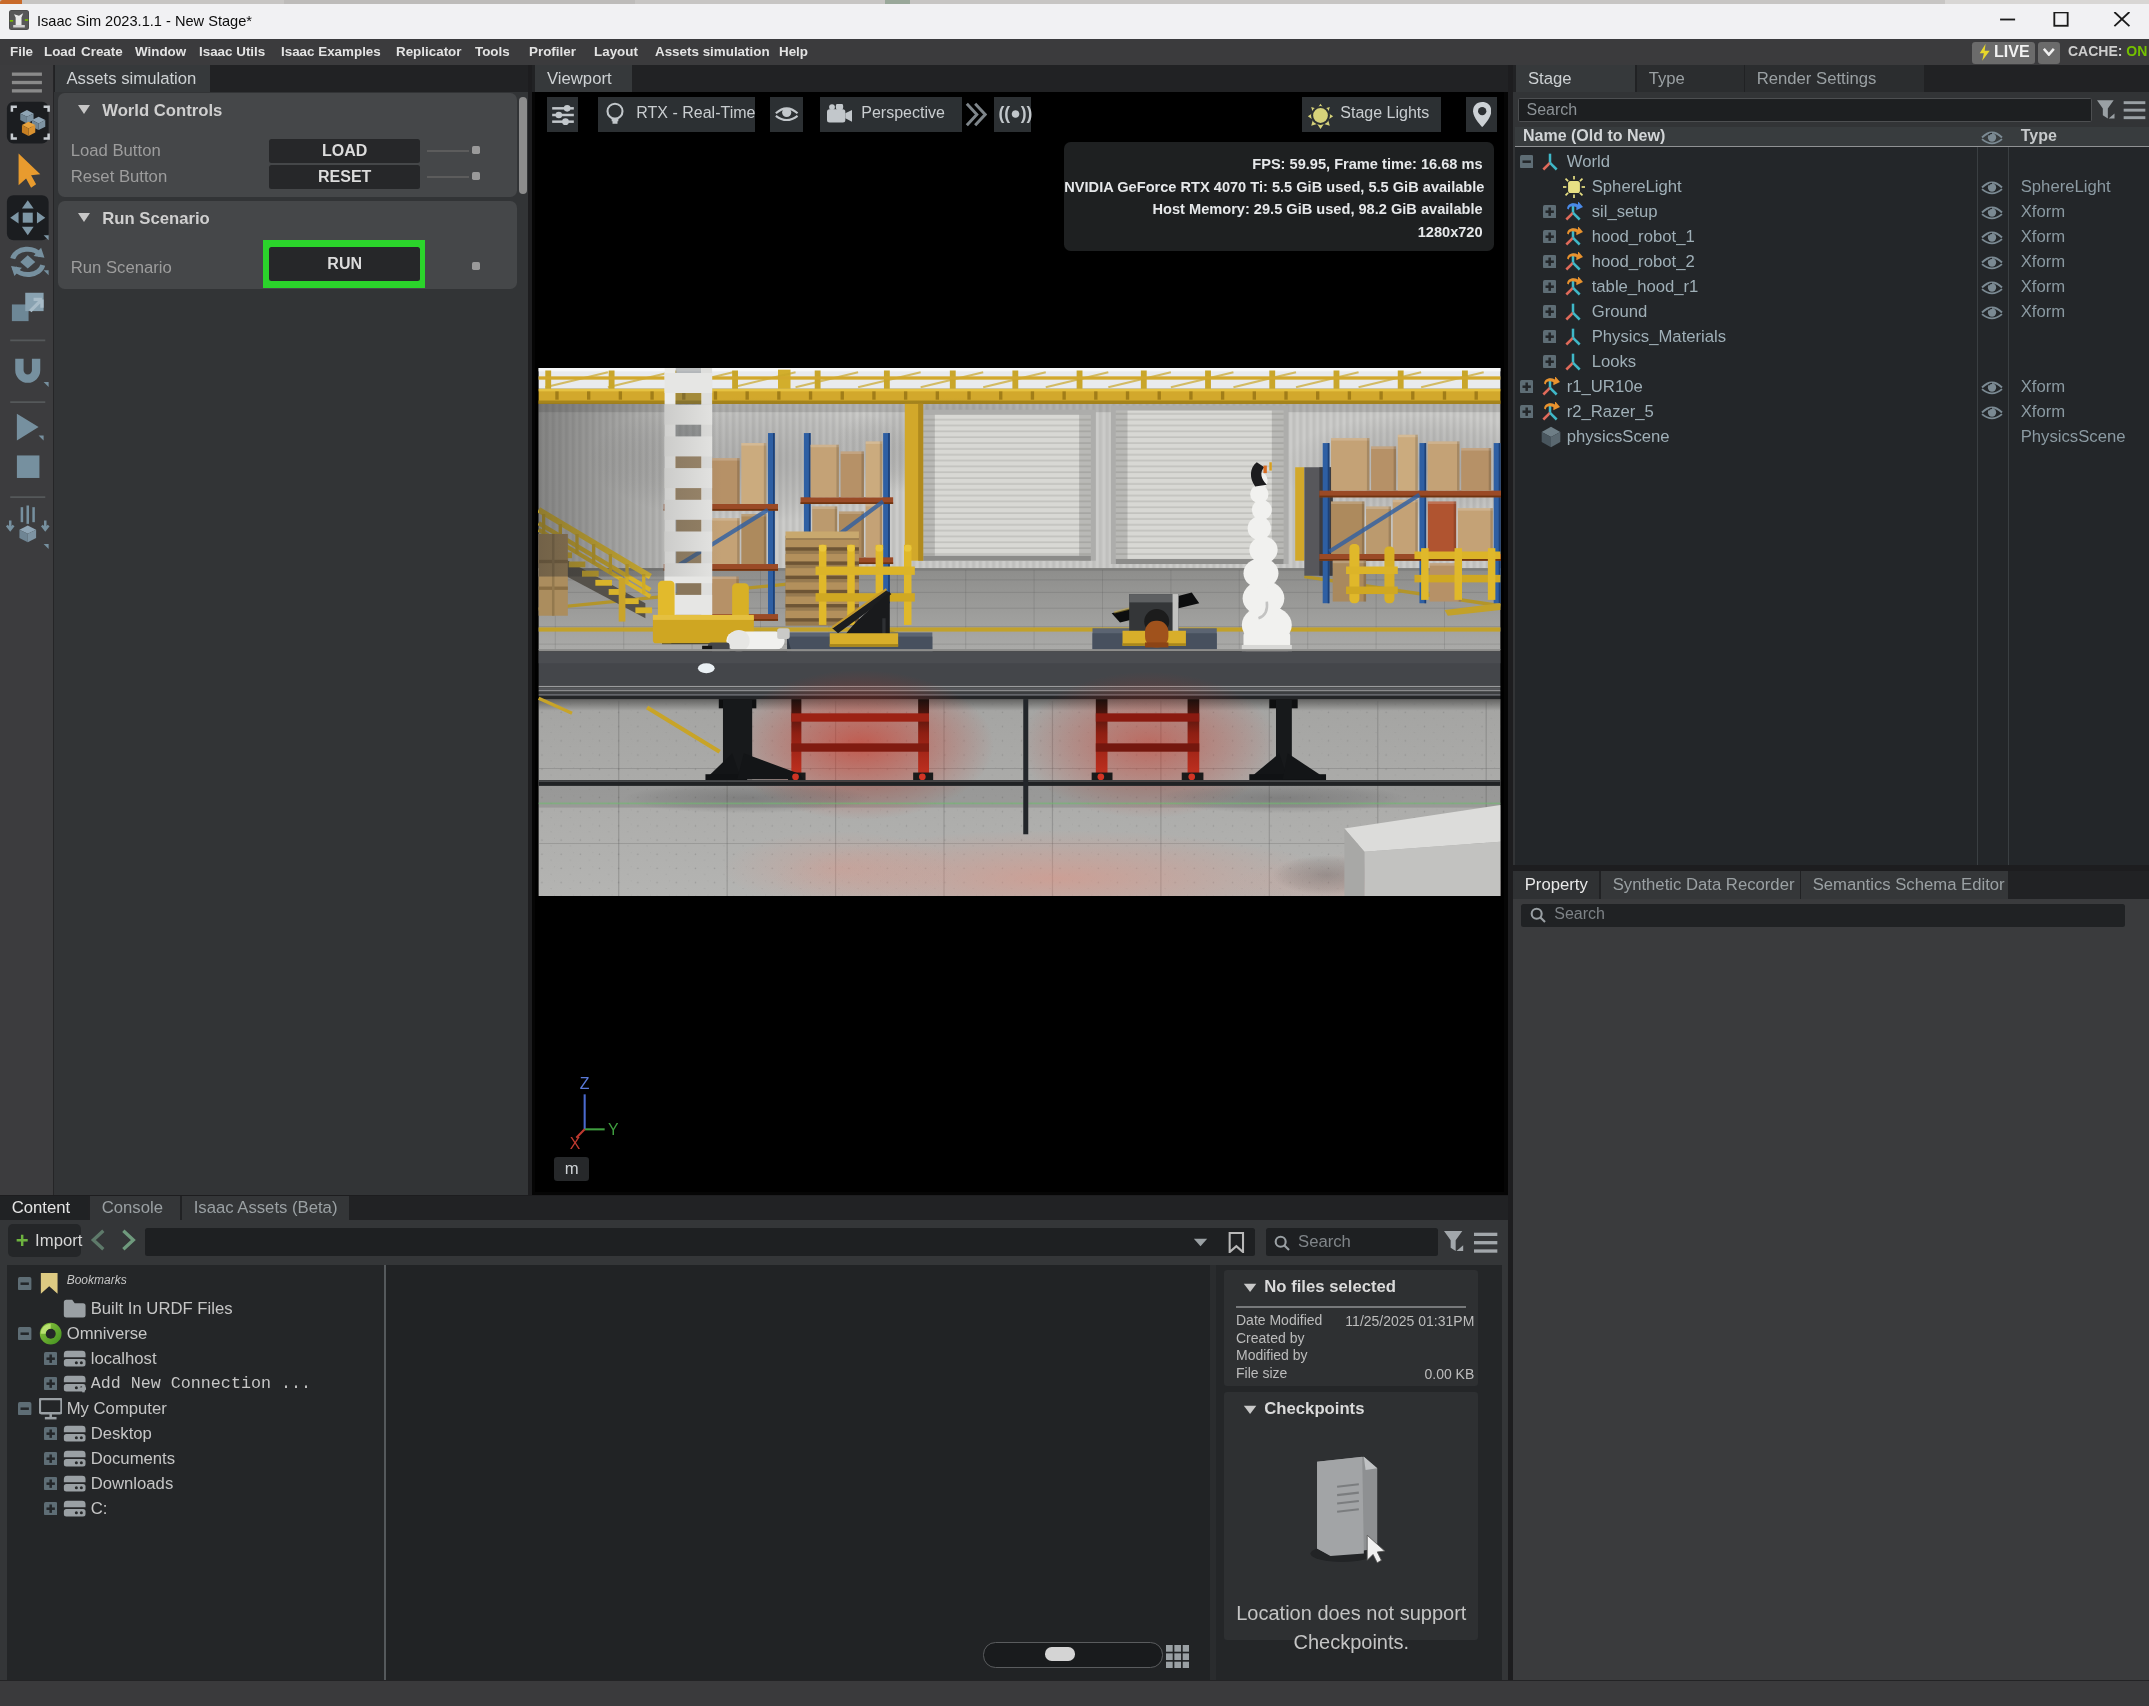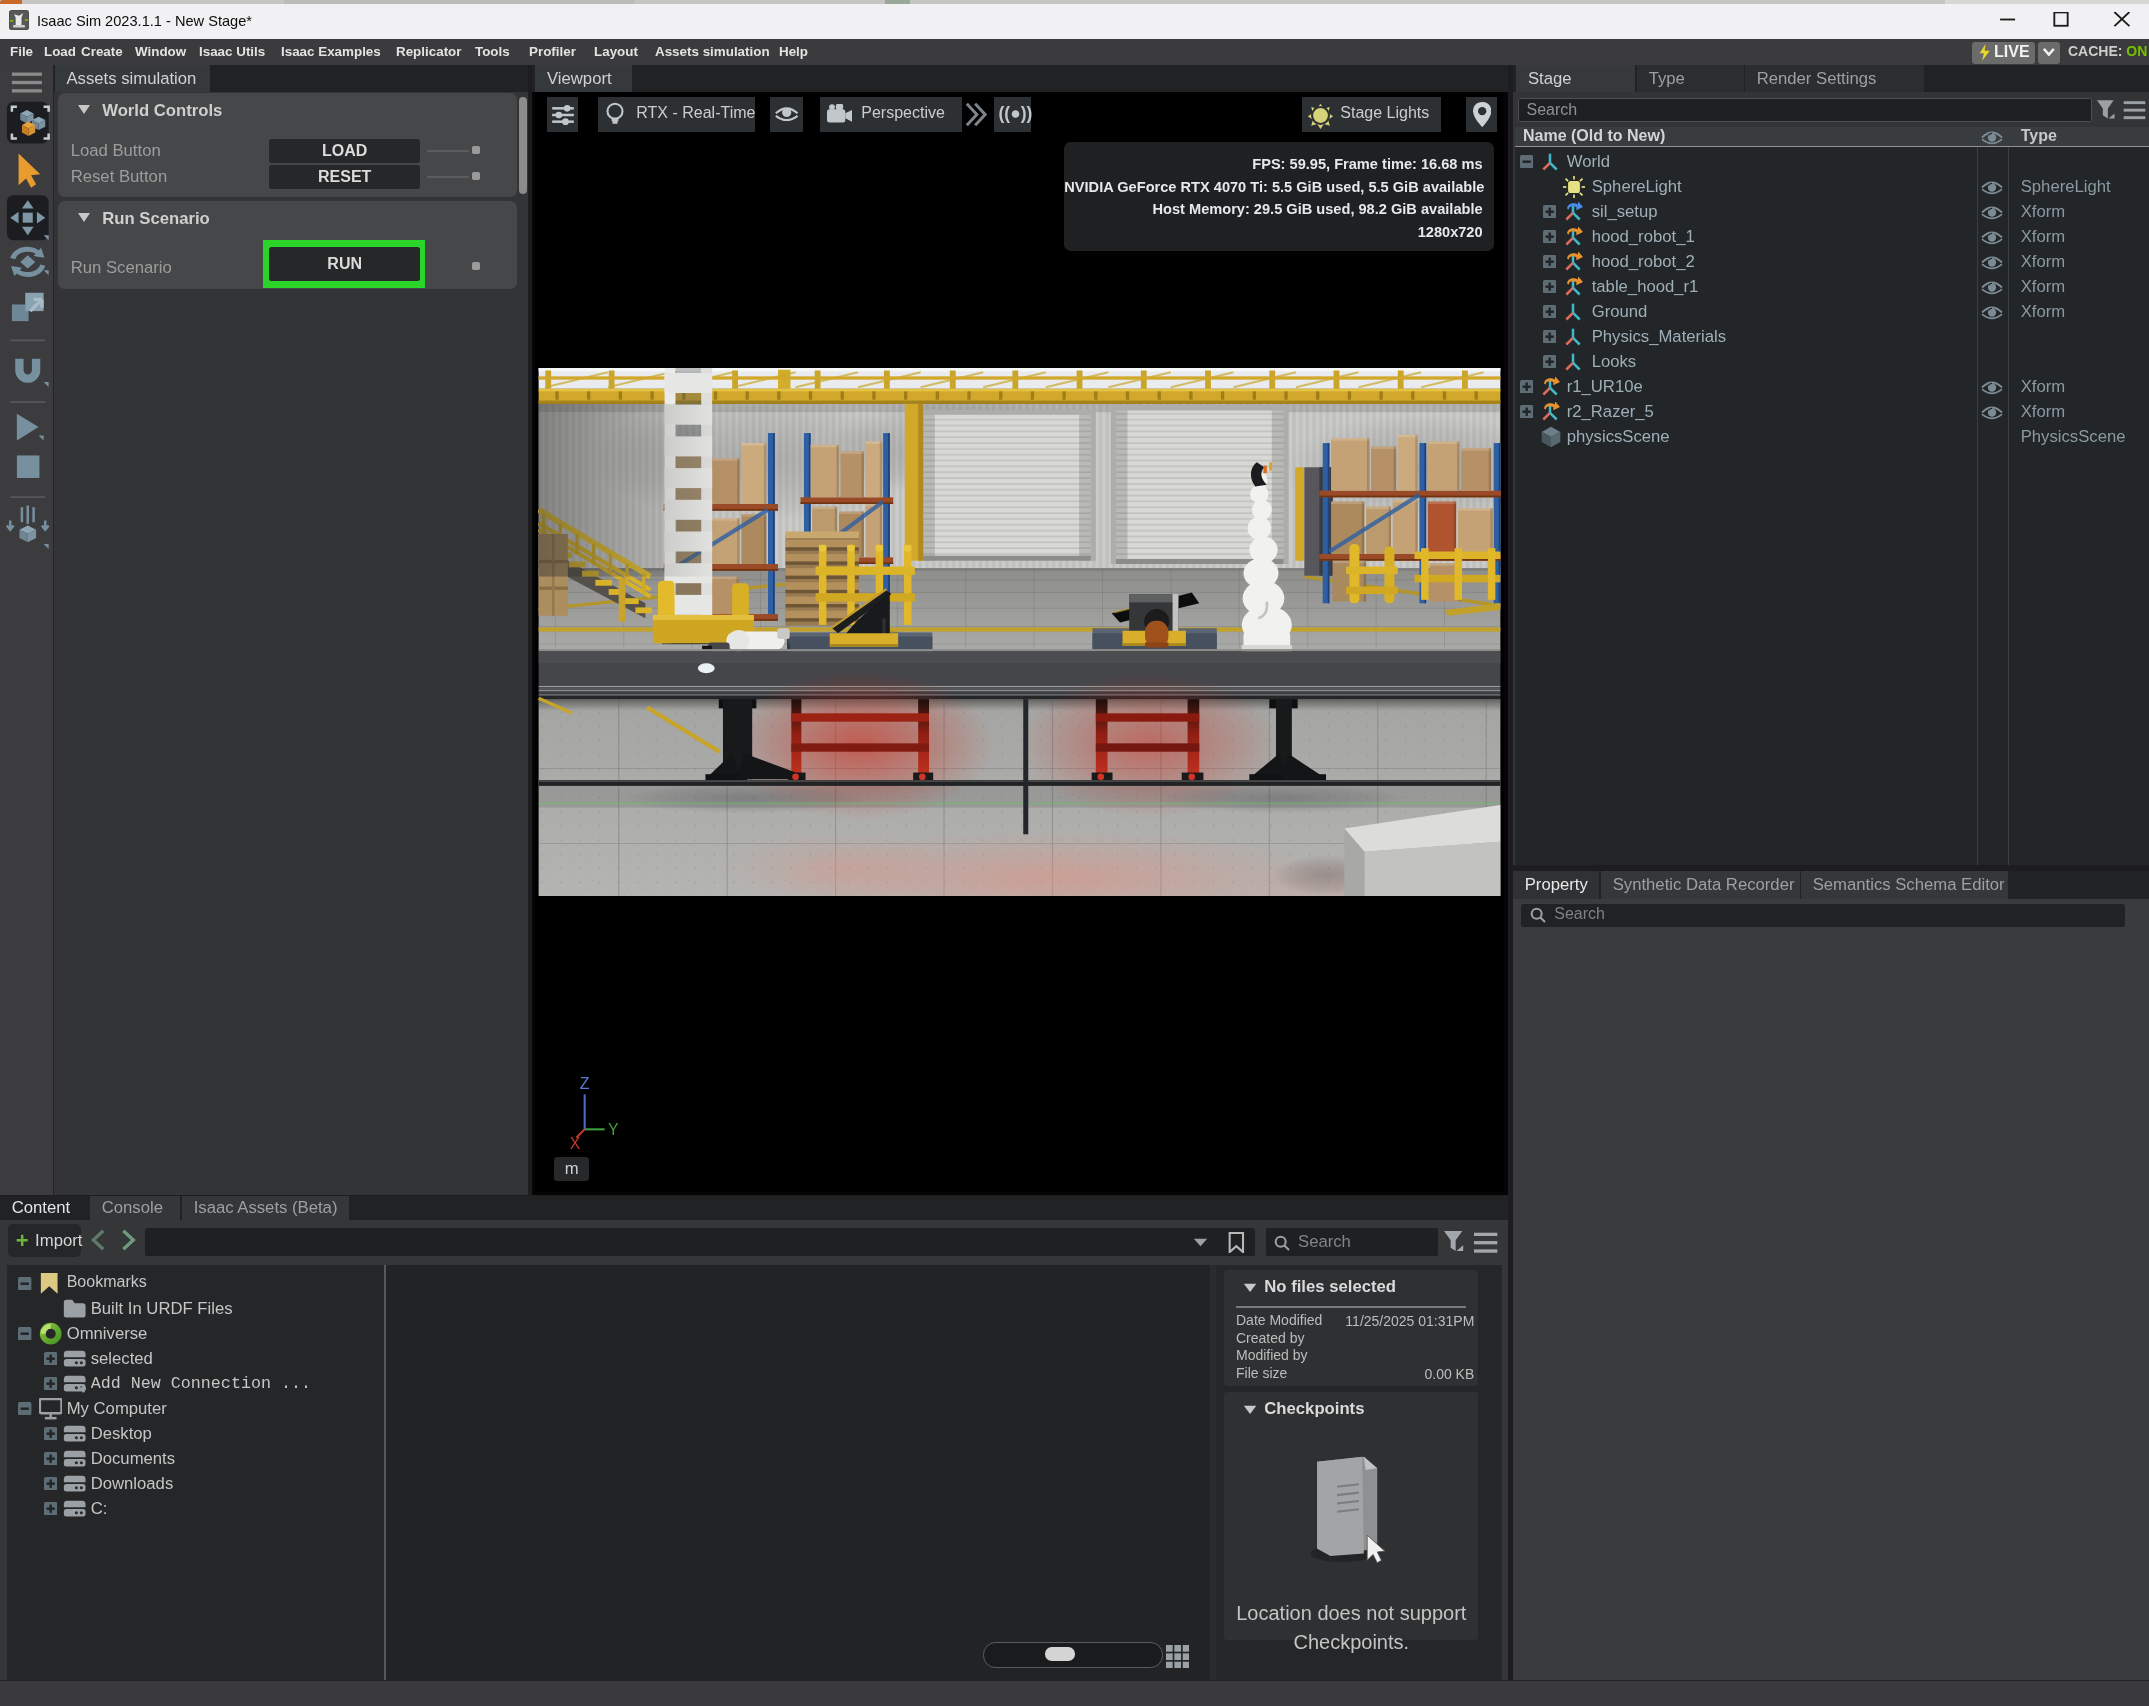--- a/index.html
+++ b/index.html
@@ -1082,21 +1082,21 @@
 
     <div id="ctree">
 <div class="crow" style="left:0;top:5.8px;width:377px;">
 <svg class="abs" style="left:11.7px;top:5.8px" width="13.4" height="13.4" viewBox="0 0 16 16">
             <rect width="16" height="16" rx="2" fill="#5e6d75"></rect>
             <rect x="3" y="6.5" width="10" height="3" fill="#232629"></rect>
           </svg>
 <svg class="abs" style="left:33px;top:1.7px" width="18.4" height="22" viewBox="0 0 22 26">
             <path d="M1 1 h20 v25 l-10 -9 -10 9 z" fill="#ddca82"></path>
           </svg>
-<div class="abs" style="left:60px;top:2.5px;font-size:16px;color:#c6c6c6;">Bookmarks</div>
+<div class="abs" style="left:60px;top:2.5px;font-size:12px;color:#c6c6c6;font-style:italic;">Bookmarks</div>
 </div>
 <div class="crow" style="left:0;top:31px;width:377px;">
 <svg class="abs" style="left:56px;top:3.3px" width="23.4" height="18.4" viewBox="0 0 28 22">
             <path d="M1 4 a3 3 0 0 1 3 -3 h7 l3 4 h10 a3 3 0 0 1 3 3 v11 a3 3 0 0 1 -3 3 h-20 a3 3 0 0 1 -3 -3 z" fill="#9aa0a4"></path>
           </svg>
 <div class="abs" style="left:84px;top:2.5px;font-size:16.7px;color:#c6c6c6;">Built In URDF Files</div>
 </div>
 <div class="crow" style="left:0;top:56px;width:377px;">
 <svg class="abs" style="left:11.7px;top:5.8px" width="13.4" height="13.4" viewBox="0 0 16 16">
             <rect width="16" height="16" rx="2" fill="#5e6d75"></rect>
@@ -1120,21 +1120,21 @@
             <rect width="16" height="16" rx="2" fill="#5e6d75"></rect>
             <rect x="3" y="6.5" width="10" height="3" fill="#232629"></rect>
             <rect x="6.5" y="3" width="3" height="10" fill="#232629"></rect>
           </svg>
 <svg class="abs" style="left:56px;top:2.5px" width="23.4" height="20" viewBox="0 0 28 24">
             <path d="M5 2 h18 a4 4 0 0 1 4 4 v4 h-26 v-4 a4 4 0 0 1 4 -4 z" fill="#9aa0a4"></path>
             <rect x="1" y="12" width="26" height="9" rx="3" fill="#9aa0a4"></rect>
             <circle cx="16" cy="16.5" r="1.8" fill="#242628"></circle>
             <circle cx="22" cy="16.5" r="1.8" fill="#242628"></circle>
           </svg>
-<div class="abs" style="left:84px;top:2.5px;font-size:16.7px;color:#c6c6c6;">selected</div>
+<div class="abs" style="left:84px;top:2.5px;font-size:16.7px;color:#c6c6c6;">localhost</div>
 </div>
 <div class="crow" style="left:0;top:106px;width:377px;">
 <svg class="abs" style="left:37px;top:5.8px" width="13.4" height="13.4" viewBox="0 0 16 16">
             <rect width="16" height="16" rx="2" fill="#5e6d75"></rect>
             <rect x="3" y="6.5" width="10" height="3" fill="#232629"></rect>
             <rect x="6.5" y="3" width="3" height="10" fill="#232629"></rect>
           </svg>
 <svg class="abs" style="left:56px;top:2.5px" width="23.4" height="20" viewBox="0 0 28 24">
             <path d="M5 2 h18 a4 4 0 0 1 4 4 v4 h-26 v-4 a4 4 0 0 1 4 -4 z" fill="#9aa0a4"></path>
             <rect x="1" y="12" width="26" height="9" rx="3" fill="#9aa0a4"></rect>

